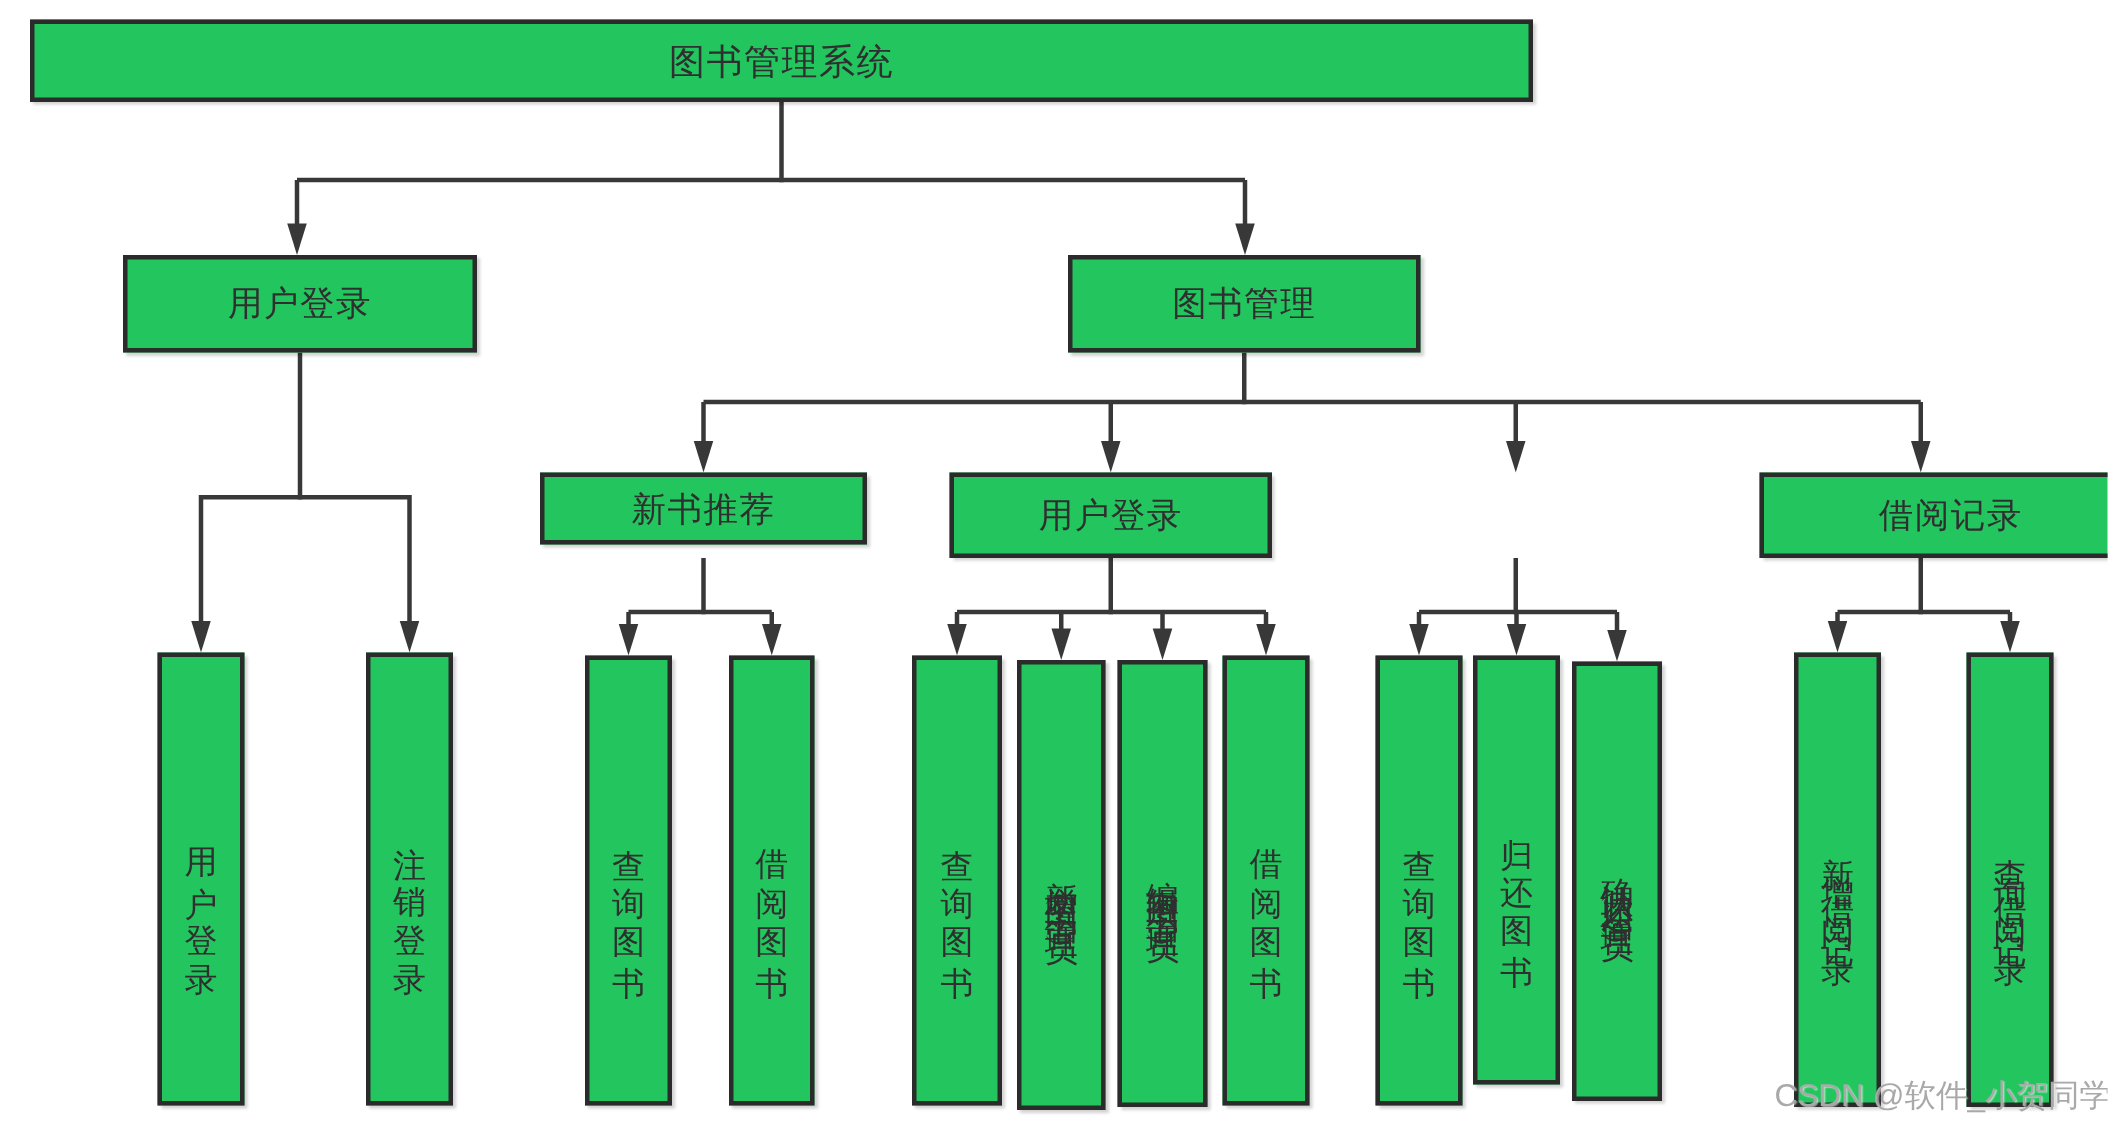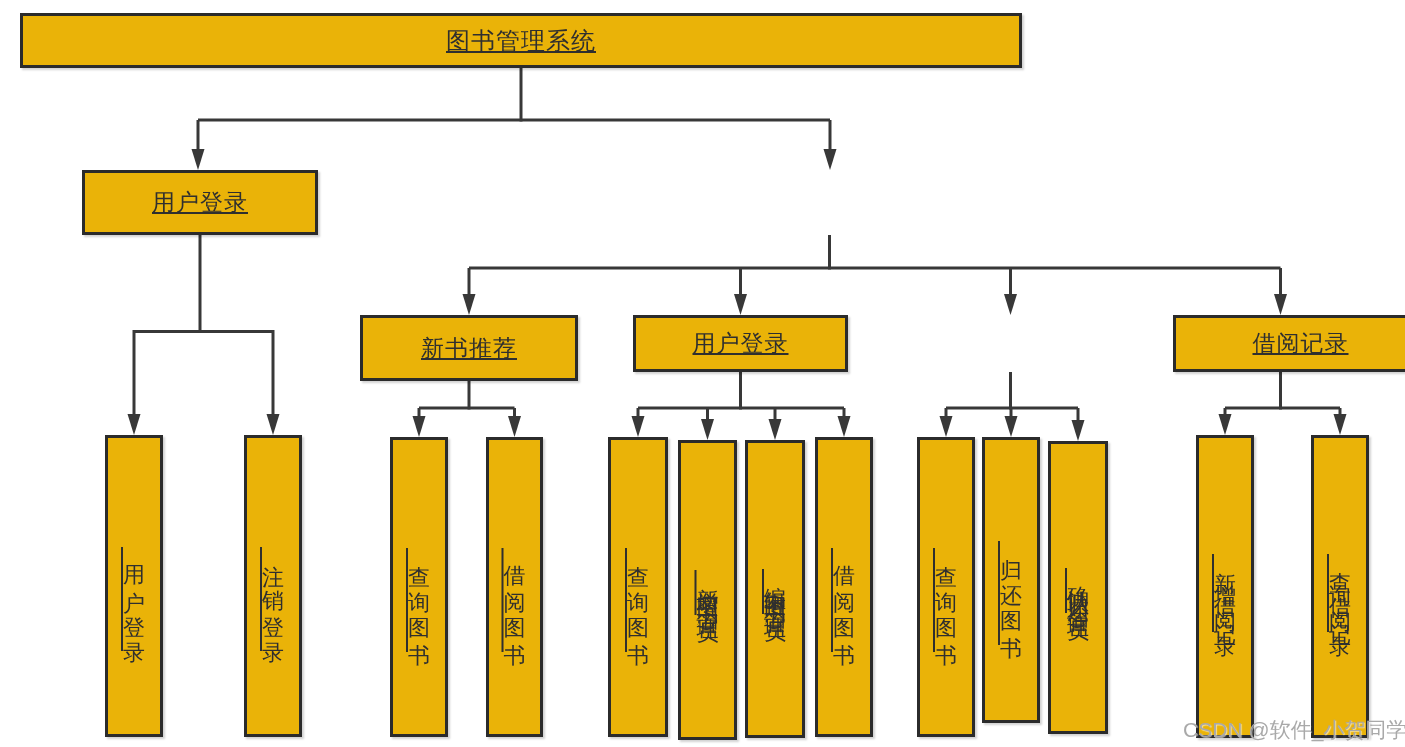--- a/index.html
+++ b/index.html
@@ -15,28 +15,27 @@
     overflow: hidden;
   }
   #wires {
     position: absolute;
     left: 0; top: 0;
     width: 1405px; height: 747px;
   }
   .node {
     position: absolute;
     box-sizing: border-box;
-    background: #eab308;
+    background: #22c55e;
     border: 3px solid #2b2b2b;
     box-shadow: 2px 2px 2px rgba(0,0,0,0.18);
     display: flex;
     align-items: center;
     justify-content: center;
     color: #2f2f2f;
-    text-decoration: underline;
   }
   .node.h { font-size: 23px; letter-spacing: 1px; }
   .node.root { font-size: 24px; }
   .node.v span {
     writing-mode: vertical-rl;
     text-orientation: mixed;
     font-size: 22px;
     color: #2f2f2f;
     white-space: nowrap;
   }
@@ -123,22 +122,23 @@
       <line x1="1225" y1="408" x2="1225" y2="416"></line>
       <polygon stroke="none" points="1218.5,414 1231.5,414 1225,435"></polygon>
       <line x1="1340" y1="408" x2="1340" y2="416"></line>
       <polygon stroke="none" points="1333.5,414 1346.5,414 1340,435"></polygon>
     </g>
   </svg>
 
   <div class="node h root" style="left:20px;top:13px;width:1002px;height:55px">图书管理系统</div>
 
   <div class="node h" style="left:82px;top:170px;width:236px;height:65px">用户登录</div>
+  <div class="node h" style="left:712px;top:170px;width:235px;height:65px">图书管理</div>
 
-  <div class="node h" style="left:360px;top:315px;width:218px;height:66px">新书推荐</div>
+  <div class="node h" style="left:360px;top:315px;width:218px;height:48px">新书推荐</div>
   <div class="node h" style="left:633px;top:315px;width:215px;height:57px">用户登录</div>
   <div class="node h" style="left:1173px;top:315px;width:255px;height:57px">借阅记录</div>
 
   <div class="node v sp-wide" style="left:105px;top:435px;width:58px;height:302px">
     <span>用户登录</span>
     </div>
   <div class="node v sp-wide" style="left:244px;top:435px;width:58px;height:302px">
     <span>注销登录</span>
     </div>
 

